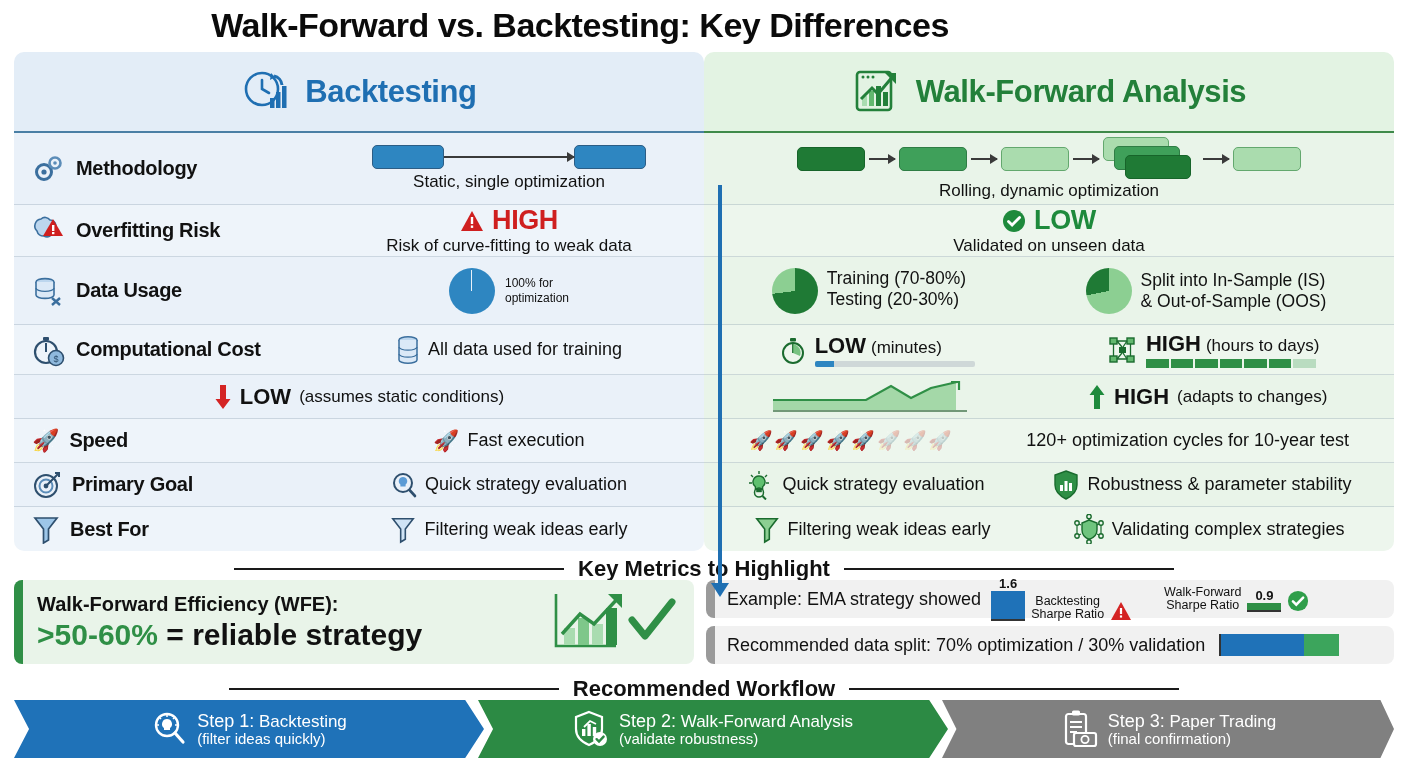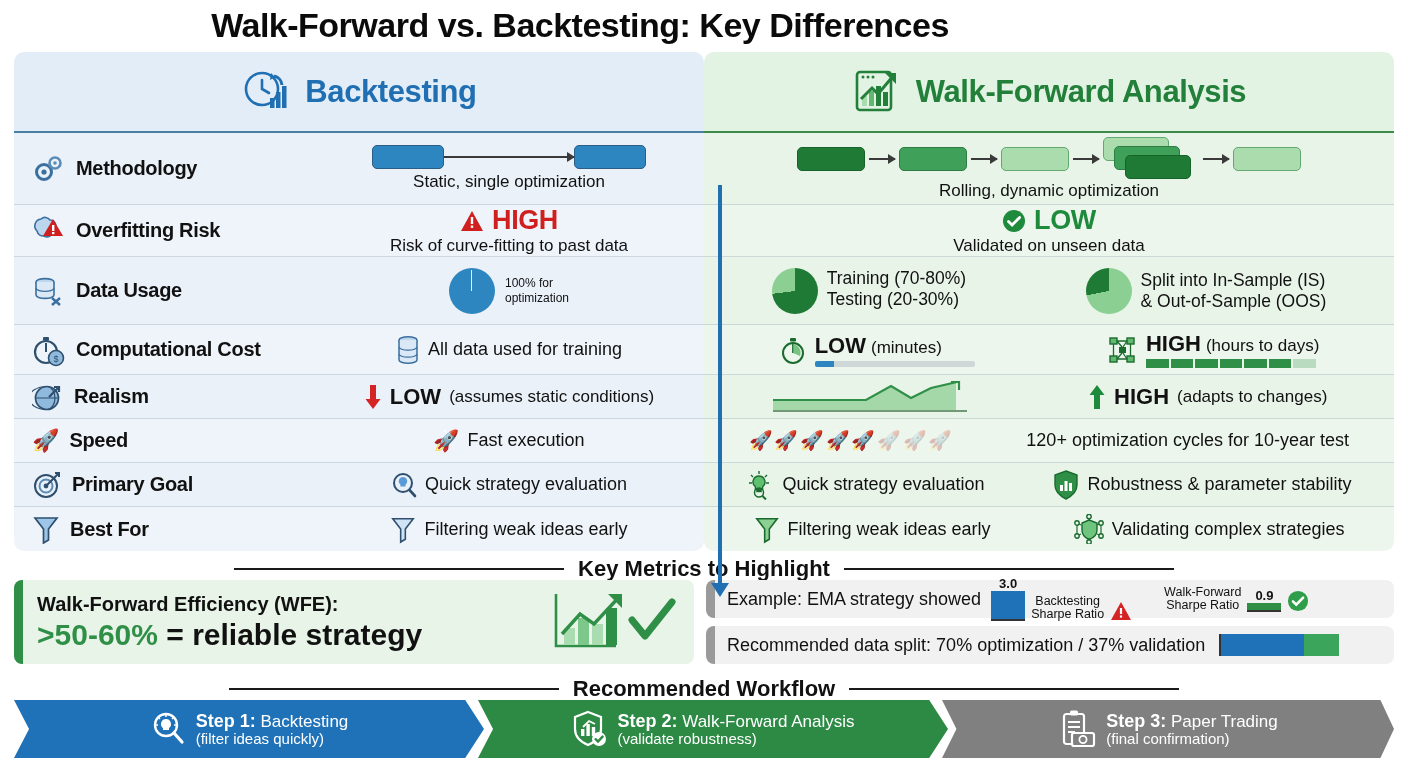--- a/index.html
+++ b/index.html
@@ -123,21 +123,21 @@
 
   .split-bar { width:120px; height:22px; display:flex; border-left:2px solid #333; }
   .split-bar .b { background:#1f72b8; width:70%; }
   .split-bar .g { background:#3ca55c; width:30%; }
 
   
   .workflow { position:absolute; left:14px; top:700px; width:1380px; height:58px; display:flex; }
   .step { position:relative; display:flex; align-items:center; justify-content:center; gap:10px;
           color:#fff; height:58px; }
   .step .lbl { font-size:17px; line-height:1.12; }
-  .step .lbl b { font-weight:bold; font-size:18px; }
+  .step .lbl b { font-weight:normal; font-size:18px; }
   .step .sub { font-size:15px; }
   .s1 { width:470px; background:#1f72b8;
         clip-path:polygon(0 0, 96% 0, 100% 50%, 96% 100%, 0 100%, 3.2% 50%); }
   .s2 { width:470px; margin-left:-6px; background:#2c8a44;
         clip-path:polygon(0 0, 96% 0, 100% 50%, 96% 100%, 0 100%, 3.2% 50%); }
   .s3 { flex:1; margin-left:-6px; background:#808080;
         clip-path:polygon(0 0, 97% 0, 100% 50%, 97% 100%, 0 100%, 3.2% 50%); }
 
   .ic { flex:none; display:inline-flex; align-items:center; justify-content:center; }
 </style>
@@ -206,21 +206,21 @@
             <div class="val-line">
               <span class="ic">
                 <svg width="24" height="22" viewBox="0 0 24 22">
                     <path d="M12 1 L23 21 L1 21 Z" fill="#cf1f1f"></path>
                 <rect x="10.8" y="7" width="2.4" height="7" fill="#fff"></rect>
                     <rect x="10.8" y="15.5" width="2.4" height="2.4" fill="#fff"></rect>
                   </svg>
               </span>
               <span class="big-red">HIGH</span>
             </div>
-            <div class="val-sub">Risk of curve-fitting to past data</div>
+            <div class="val-sub">Risk of curve-fitting to weak data</div>
           </div>
         </div>
 
         <div class="row" style="height:68px">
           <div class="label-cell">
             <span class="ic">
               <svg width="34" height="34" viewBox="0 0 34 34">
                 <ellipse cx="13" cy="8" rx="9" ry="3.4" fill="#bcd6ee" stroke="#3b6f9e" stroke-width="1.6"></ellipse>
                 <path d="M4 8 v13 a9 3.4 0 0 0 18 0 V8" fill="#dbe9f7" stroke="#3b6f9e" stroke-width="1.6"></path>
                 <path d="M4 14 a9 3.4 0 0 0 18 0" fill="none" stroke="#3b6f9e" stroke-width="1.4"></path>
@@ -263,30 +263,20 @@
                   <path d="M3 5 v20 a9 3.2 0 0 0 18 0 V5" fill="#dbe9f7" stroke="#3b6f9e" stroke-width="1.5"></path>
                   <path d="M3 12 a9 3.2 0 0 0 18 0 M3 19 a9 3.2 0 0 0 18 0" fill="none" stroke="#3b6f9e" stroke-width="1.3"></path>
                 </svg>
               </span>
               <span>All data used for training</span>
             </div>
           </div>
         </div>
 
         <div class="row" style="height:44px">
-          <div class="label-cell">
-            <span class="ic">
-              <svg width="32" height="32" viewBox="0 0 32 32">
-                <circle cx="15" cy="17" r="11.5" fill="#8fb9dd" stroke="#2e4f6e" stroke-width="1.7"></circle>
-                <path d="M15 5.5 a18 11.5 0 0 0 0 23 M15 5.5 a8 11.5 0 0 1 0 23 M3.6 17 h22.8" fill="none" stroke="#2e4f6e" stroke-width="1.2"></path>
-                <path d="M17 16 L27 6 M22 6 h5 v5" stroke="#2e4f6e" stroke-width="2.2" fill="none"></path>
-              </svg>
-            </span>
-            <span class="txt">Realism</span>
-          </div>
           <div class="val-cell">
             <div class="val-line">
               <span class="ic">
                 <svg width="18" height="26" viewBox="0 0 18 26">
                     <path d="M6 1 h6 v14 h4.5 L9 25 L1.5 15 H6 z" fill="#d42424"></path>
                   </svg>
               </span>
               <b class="bold-lab">LOW</b>
               <span style="font-size:17px">(assumes static conditions)</span>
             </div>
@@ -607,21 +597,21 @@
           <path d="M82 30 L95 46 L122 12" fill="none" stroke="#2f8f46" stroke-width="7" stroke-linecap="round" stroke-linejoin="round"></path>
         </svg>
       </span>
     </div>
 
     <div class="right-metrics">
       <div class="m-card">
         <span class="t"><b>Example:</b><span> EMA strategy showed</span></span>
         <span class="mini-chart">
           <span class="mini-col">
-            <span class="mini-val">3.0</span>
+            <span class="mini-val">1.6</span>
             <span class="mini-bar-blue"></span>
           </span>
           <span class="mini-lab">
             <span style="display:block">Backtesting</span>
             <span style="display:block">Sharpe Ratio</span>
           </span>
           <span class="ic">
             <svg width="22" height="20" viewBox="0 0 22 20">
                 <path d="M11 1 L21 19 L1 19 Z" fill="#d42424"></path>
             <rect x="9.9" y="7" width="2.2" height="6" fill="#fff"></rect>
@@ -641,21 +631,21 @@
           <span class="ic">
             <svg width="22" height="22" viewBox="0 0 24 24">
                 <circle cx="12" cy="12" r="11" fill="#2f9e4a"></circle>
             <path d="M6.5 12.5 l3.6 3.6 L17.6 8.4" fill="none" stroke="#fff" stroke-width="2.8" stroke-linecap="round"></path>
               </svg>
           </span>
         </span>
       </div>
 
       <div class="m-card">
-        <span class="t"><b>Recommended data split:</b><span> 70% optimization / 37% validation</span></span>
+        <span class="t"><b>Recommended data split:</b><span> 70% optimization / 30% validation</span></span>
         <span class="split-bar" style="margin-left:14px">
           <span class="b"></span>
           <span class="g"></span>
         </span>
       </div>
     </div>
   </div>
 
   <div class="sec-head" style="top:676px">
     <span class="rule"></span>

